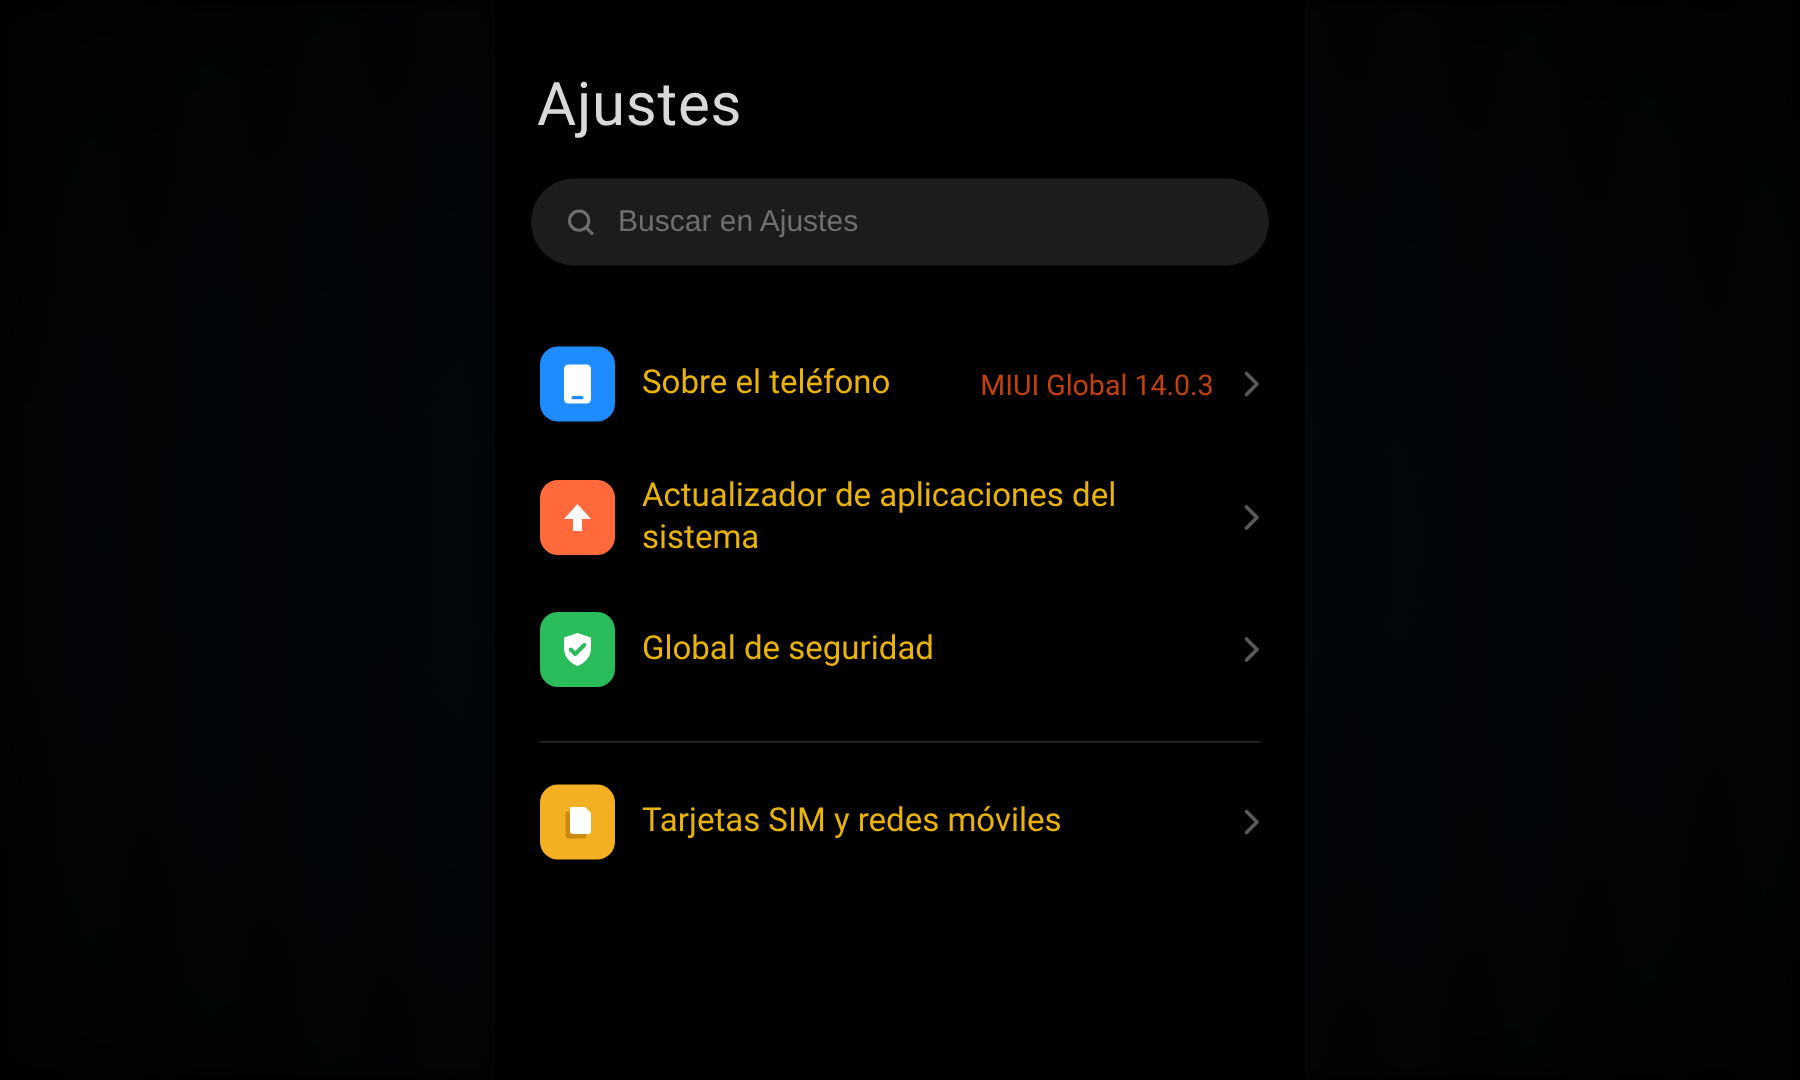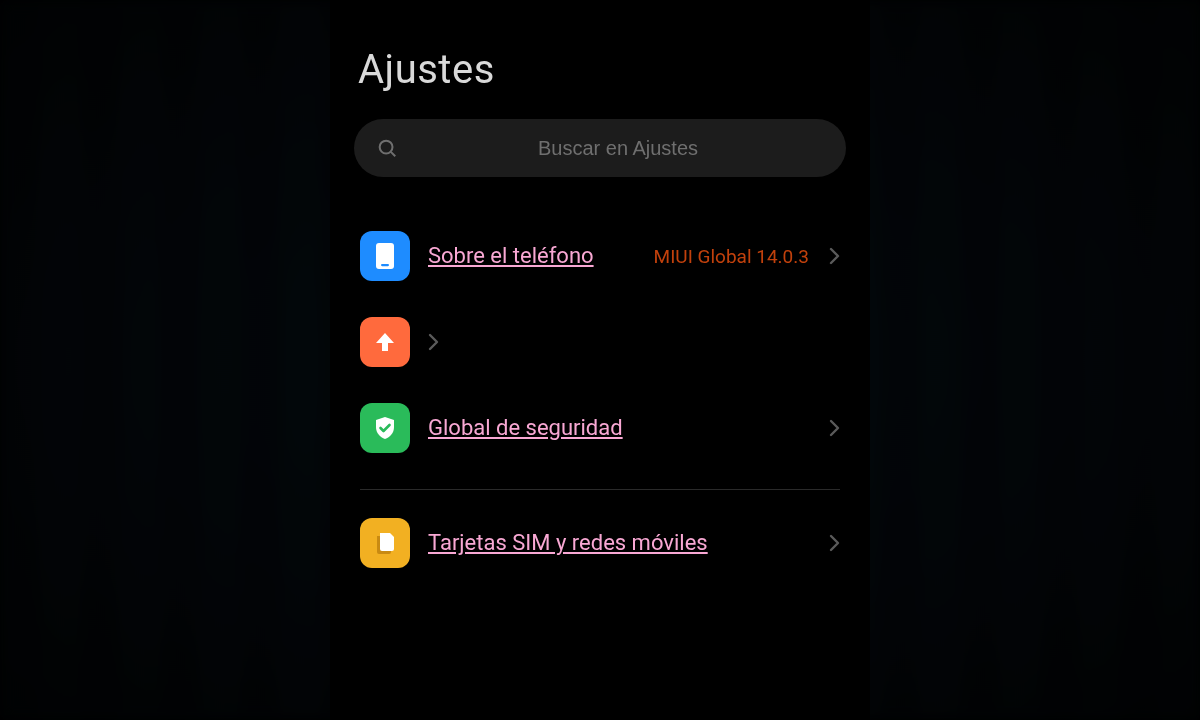--- a/index.html
+++ b/index.html
@@ -55,43 +55,41 @@
     margin-bottom: 36px;
   }
   .search .icon { color: #6f6f6f; display:flex; }
   .search input {
     flex: 1;
     background: transparent;
     border: none;
     outline: none;
     color: #eab308;
     font-size: 20px;
-    text-align: center;
   }
   .search input::placeholder { color: #6f6f6f; }
 
   .row {
     display: flex;
     align-items: center;
     gap: 18px;
     padding: 18px 6px;
     cursor: pointer;
   }
   .row .app-icon {
     width: 50px; height: 50px;
     border-radius: 12px;
     display: flex; align-items: center; justify-content: center;
     flex-shrink: 0;
   }
   .row .label {
     flex: 1;
     font-size: 22px;
     line-height: 1.25;
-    color: #f9a8d4;
-    text-decoration: underline;
+    color: #eab308;
   }
   .row .value {
     font-size: 19px;
     color: #c2410c;
     margin-right: 2px;
     white-space: nowrap;
   }
   .row .chev { color: #5a5a5a; display:flex; flex-shrink:0; }
 
   .divider {
@@ -142,20 +140,21 @@
       </svg>
     </span>
   </div>
 
   <div class="row">
     <div class="app-icon ic-orange">
       <svg width="26" height="26" viewBox="0 0 26 26">
         <path d="M13 4 L22 14 L16 14 L16 22 L10 22 L10 14 L4 14 Z" fill="#fff"></path>
       </svg>
     </div>
+    <div class="label">Actualizador de aplicaciones del sistema</div>
     <span class="chev">
       <svg width="11" height="18" viewBox="0 0 11 18" fill="none" stroke="currentColor" stroke-width="2.4" stroke-linecap="round" stroke-linejoin="round">
         <polyline points="2,2 9,9 2,16"></polyline>
       </svg>
     </span>
   </div>
 
   <div class="row">
     <div class="app-icon ic-green">
       <svg width="28" height="28" viewBox="0 0 28 28">

